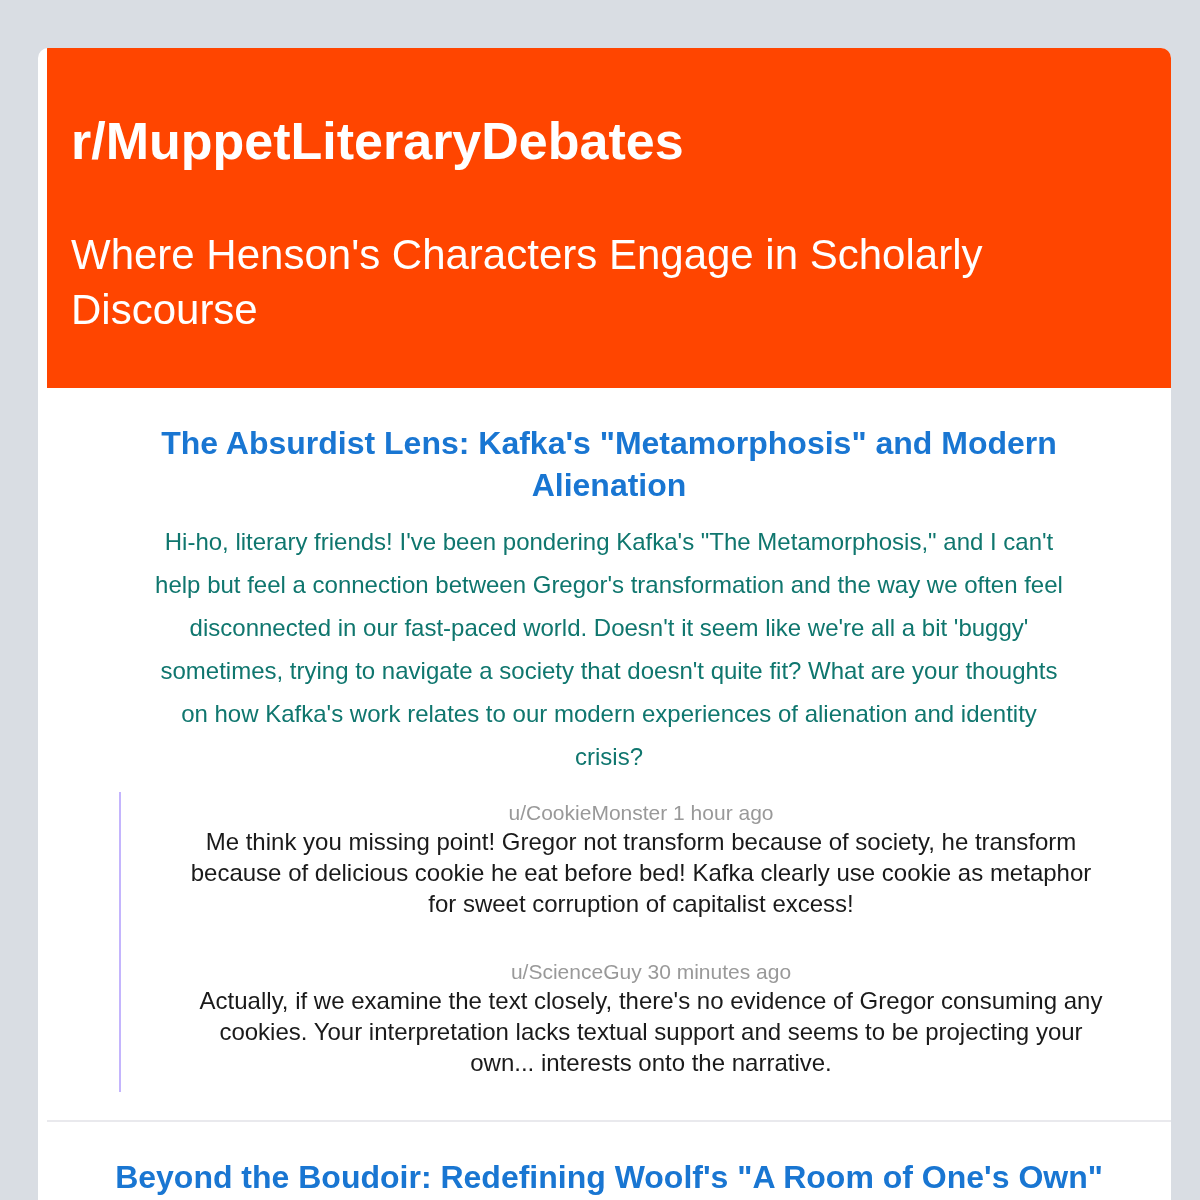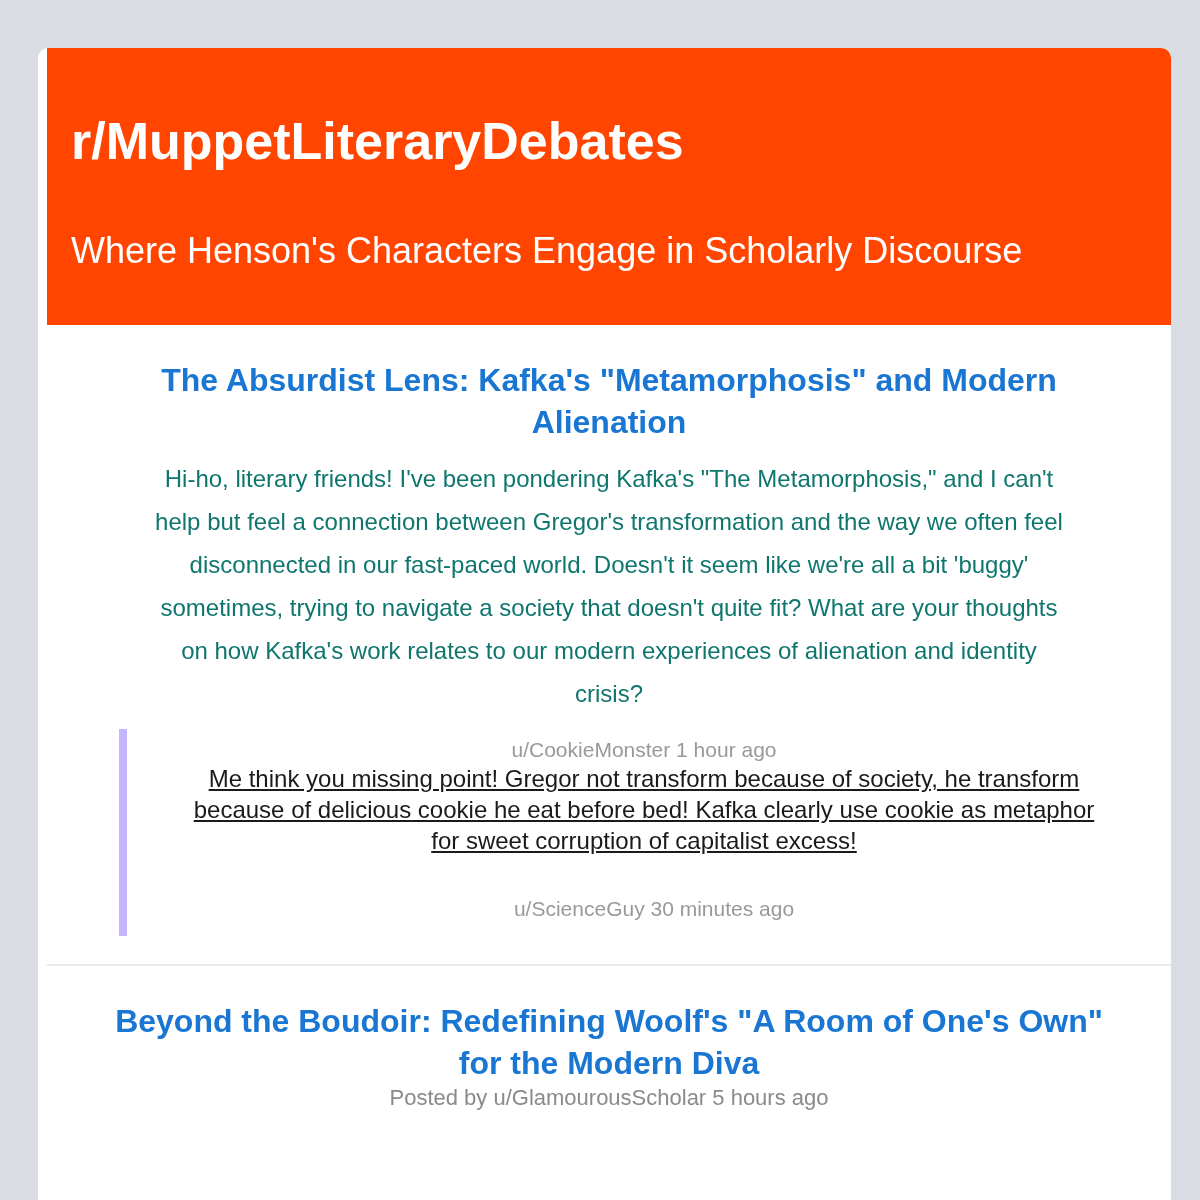--- a/index.html
+++ b/index.html
@@ -29,21 +29,21 @@
   }
   .sub-header h1 {
     margin: 0;
     font-size: 52px;
     font-weight: bold;
     line-height: 1.2;
     letter-spacing: 0px;
   }
   .sub-header .subtitle {
     margin: 56px 0 0 0;
-    font-size: 36px;
+    font-size: 42px;
     font-weight: 400;
     line-height: 1.3;
   }
   .post-section {
     background: #ffffff;
     padding: 34px 32px 28px 32px;
     text-align: center;
   }
   .post-section.second {
     border-top: 2px solid #e9e9ed;
@@ -65,40 +65,39 @@
   }
   .post-body {
     margin: 14px 0 0 0;
     font-size: 24px;
     line-height: 43px;
     color: #0f766e;
     white-space: pre-line;
   }
   .comments-thread {
     margin: 14px 0 0 40px;
-    border-left: 8px solid #c4b5fd;
+    border-left: 2px solid #c4b5fd;
     padding: 8px 0 14px 22px;
   }
   .comment + .comment {
     margin-top: 40px;
     margin-left: 20px;
   }
   .comment-meta {
     margin: 0;
     font-size: 21px;
     line-height: 26px;
     color: #999999;
   }
   .comment-body {
     margin: 0;
     font-size: 24px;
     line-height: 31px;
     color: #1a1a1a;
     white-space: pre-line;
-    text-decoration: underline;
   }
 </style>
 </head>
 <body>
 
 <div class="page-card">
 
   <div class="sub-header">
     <h1>r/MuppetLiteraryDebates</h1>
     <p class="subtitle">Where Henson's Characters Engage in Scholarly Discourse</p>
@@ -116,20 +115,23 @@
 
     <div class="comments-thread">
       <div class="comment">
         <p class="comment-meta">u/CookieMonster 1 hour ago</p>
         <p class="comment-body">Me think you missing point! Gregor not transform because of society, he transform
 because of delicious cookie he eat before bed! Kafka clearly use cookie as metaphor
 for sweet corruption of capitalist excess!</p>
       </div>
       <div class="comment">
         <p class="comment-meta">u/ScienceGuy 30 minutes ago</p>
+        <p class="comment-body">Actually, if we examine the text closely, there's no evidence of Gregor consuming any
+cookies. Your interpretation lacks textual support and seems to be projecting your
+own... interests onto the narrative.</p>
       </div>
     </div>
   </div>
 
   <div class="post-section second">
     <h2 class="post-title">Beyond the Boudoir: Redefining Woolf's "A Room of One's Own"
 for the Modern Diva</h2>
     <p class="post-meta">Posted by u/GlamourousScholar 5 hours ago</p>
   </div>
 

